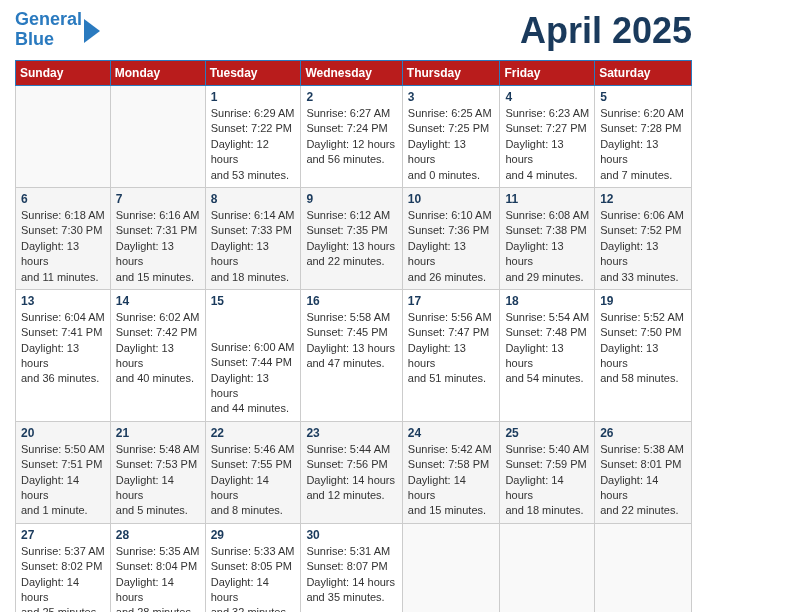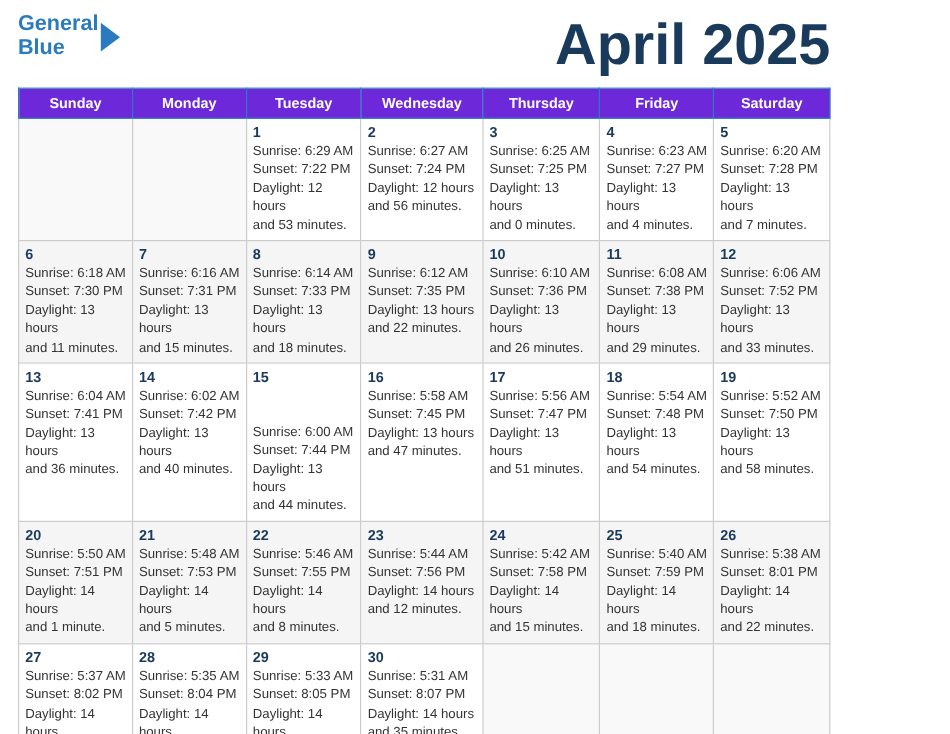--- a/index.html
+++ b/index.html
@@ -38,39 +38,39 @@
       border-top: 12px solid transparent;
       border-bottom: 12px solid transparent;
       border-left: 16px solid #2a7abf;
       margin-left: 2px;
       margin-top: 2px;
     }
     .title-area {
       text-align: right;
     }
     .month-title {
-      font-size: 48px;
+      font-size: 36px;
       font-weight: bold;
       color: #1a3a5c;
     }
     .location {
       font-size: 14px;
       color: #444;
     }
     table {
       width: 100%;
       border-collapse: collapse;
     }
     thead tr th {
-      background: #6d28d9;
+      background: #b91c1c;
       color: #fff;
       font-size: 12px;
       font-weight: bold;
       padding: 5px 4px;
-      text-align: center;
+      text-align: left;
       border: 1px solid #2a7abf;
     }
     tbody tr td {
       border: 1px solid #ccc;
       vertical-align: top;
       padding: 4px 5px;
       width: 113px;
       height: 80px;
       font-size: 10px;
       color: #333;

